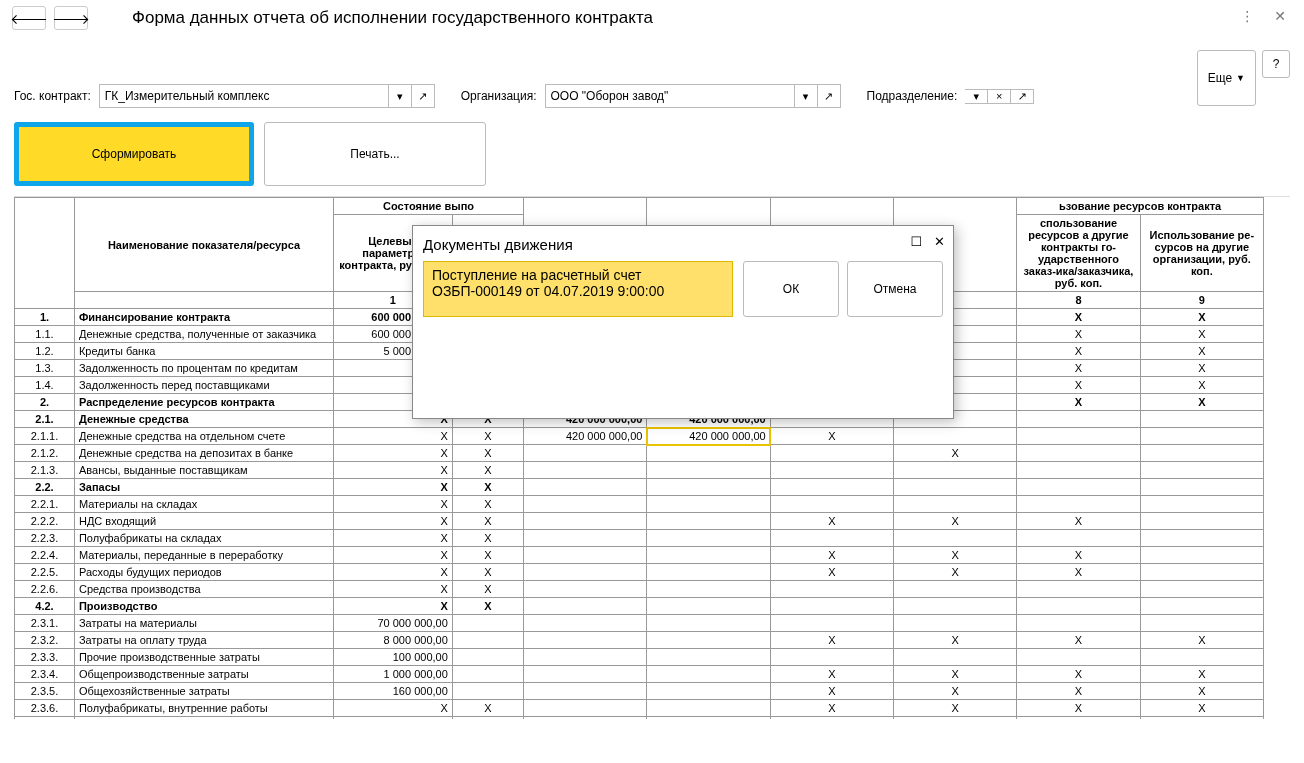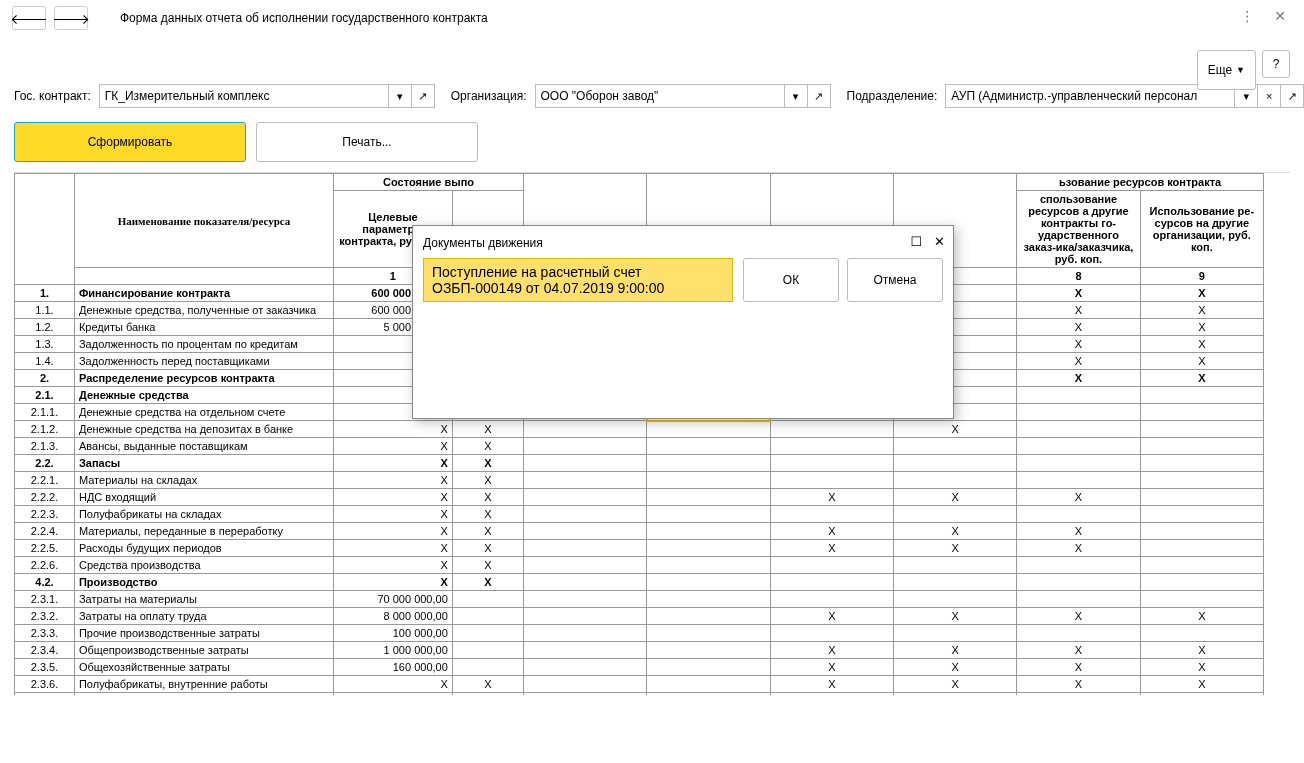--- a/index.html
+++ b/index.html
@@ -31,23 +31,23 @@
     border: 1px solid #ccc;
     background: #fff;
     border-radius: 3px;
     display: inline-flex;
     align-items: center;
     justify-content: center;
     font-size: 14px;
     cursor: pointer;
   }
   .title {
-    font-size: 12px;
+    font-size: 17px;
     font-weight: normal;
-    margin-left: 24px;
+    margin-left: 36px;
   }
   .top-right {
     position: absolute;
     right: 14px;
     top: 6px;
     display: flex;
     align-items: center;
     gap: 12px;
   }
   .kebab, .close-x {
@@ -60,21 +60,21 @@
     position: absolute;
     right: 14px;
     top: 50px;
     display: flex;
     gap: 6px;
   }
   .btn {
     border: 1px solid #bbb;
     background: #fff;
     border-radius: 3px;
-    padding: 12px 10px;
+    padding: 20px 10px;
     font-size: 12px;
     cursor: pointer;
     display: inline-flex;
     align-items: center;
     gap: 4px;
   }
   .btn .arrow-down { font-size: 9px; }
   .help-btn {
     width: 26px;
     height: 26px;
@@ -121,21 +121,21 @@
     display: inline-block;
     vertical-align: middle;
   }
   .action-row {
     display: flex;
     gap: 10px;
     padding: 0 14px 10px 14px;
   }
   .btn-primary {
     background: #ffdb28;
-    border: 1px solid #0ea5e9;
+    border: 5px solid #0ea5e9;
     font-weight: normal;
     width: 210px;
     justify-content: center;
   }
   .btn-secondary {
     width: 200px;
     justify-content: center;
   }
   .report-wrapper{
     margin: 0 14px;
@@ -153,40 +153,40 @@
   table.report th, table.report td {
     border: 1px solid #999;
     padding: 2px 4px;
     text-align: center;
     vertical-align: middle;
   }
   table.report td.name { text-align: left; }
   table.report td.num  { text-align: right; }
   table.report tr.bold td { font-weight: bold; }
   table.report td.idx { width: 44px; text-align: center; }
-  .col-name { width: 220px; font-family: Liberation Serif, serif; }
+  .col-name { width: 220px; }
   .col-target { width: 96px; }
   .col3 { width: 54px; }
   .col4, .col5, .col6, .col7, .col8, .col9, .col10 { width: 100px; }
   .selected { outline: 2px solid #e9c200; outline-offset: -1px; background: #fff; }
   
   .dialog {
     position: absolute;
     left: 412px;
     top: 225px;
     width: 540px;
     height: 192px;
     background: #fff;
     border: 1px solid #888;
     box-shadow: 3px 3px 12px rgba(0,0,0,.25);
     z-index: 50;
   }
   .dialog-title {
     padding: 10px 8px 8px 10px;
-    font-size: 12px;
+    font-size: 15px;
   }
   .dialog-controls {
     position: absolute;
     right: 8px;
     top: 8px;
     display: flex;
     gap: 12px;
   }
   .dialog-controls span {
     cursor: pointer;
@@ -249,21 +249,20 @@
       <span style="width:10px"></span>
       <span class="label">Организация:</span>
       <span class="input-wrap">
         <input type="text" style="width: 250px;" value="ООО &quot;Оборон завод&quot;">
         <span class="suffix-btn">▾</span>
         <span class="suffix-btn">↗</span>
       </span>
       <span style="width:10px"></span>
       <span class="label">Подразделение:</span>
       <span class="input-wrap">
-        <input type="text" style="width: 290px;" value="АУП (Администр.-управленческий персонал">
         <span class="suffix-btn">▾</span>
         <span class="suffix-btn">×</span>
         <span class="suffix-btn">↗</span>
       </span>
     </div>
   </div>
 
   <div class="action-row">
     <div class="btn btn-primary">Сформировать</div>
     <div class="btn btn-secondary">Печать...</div>

